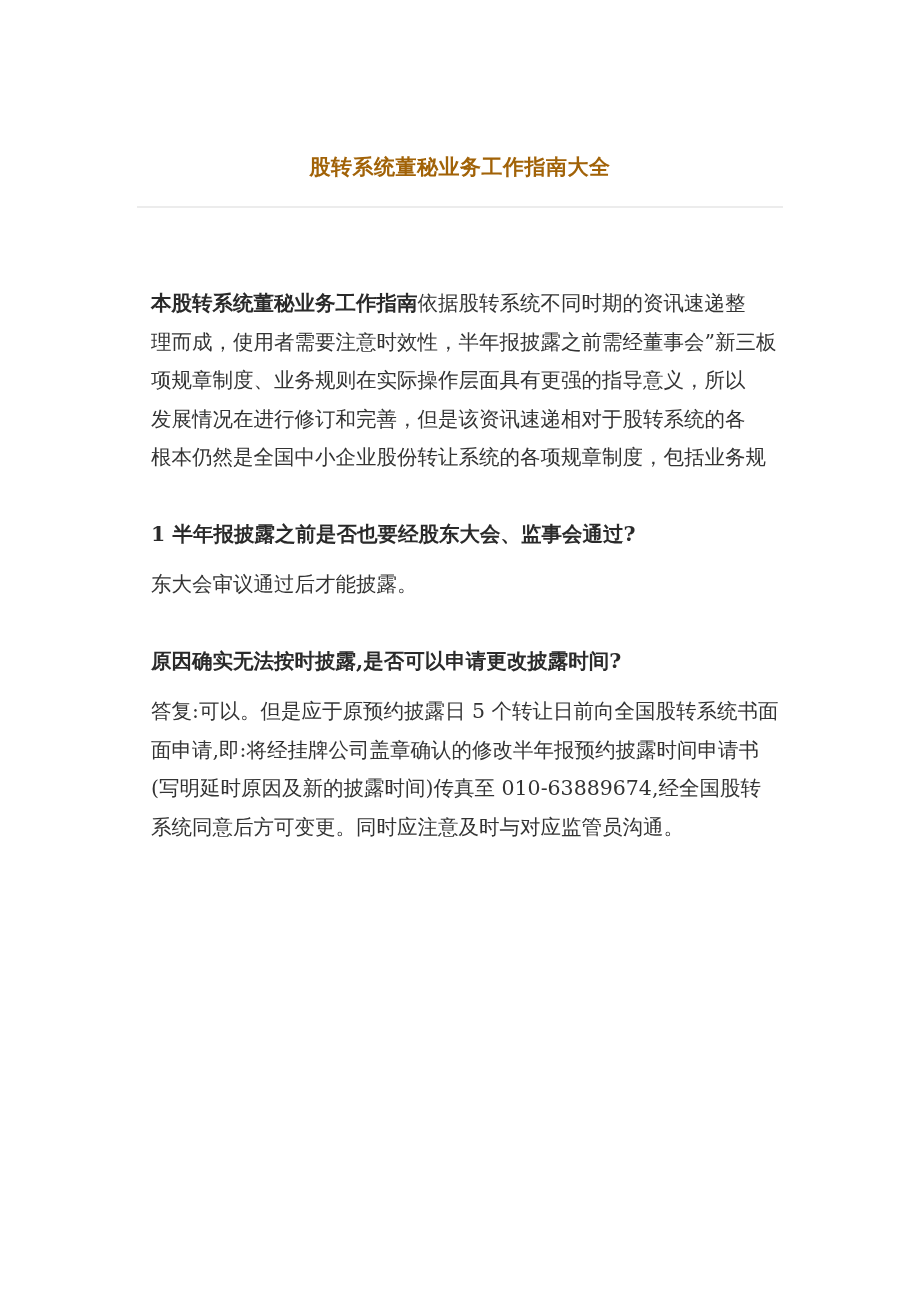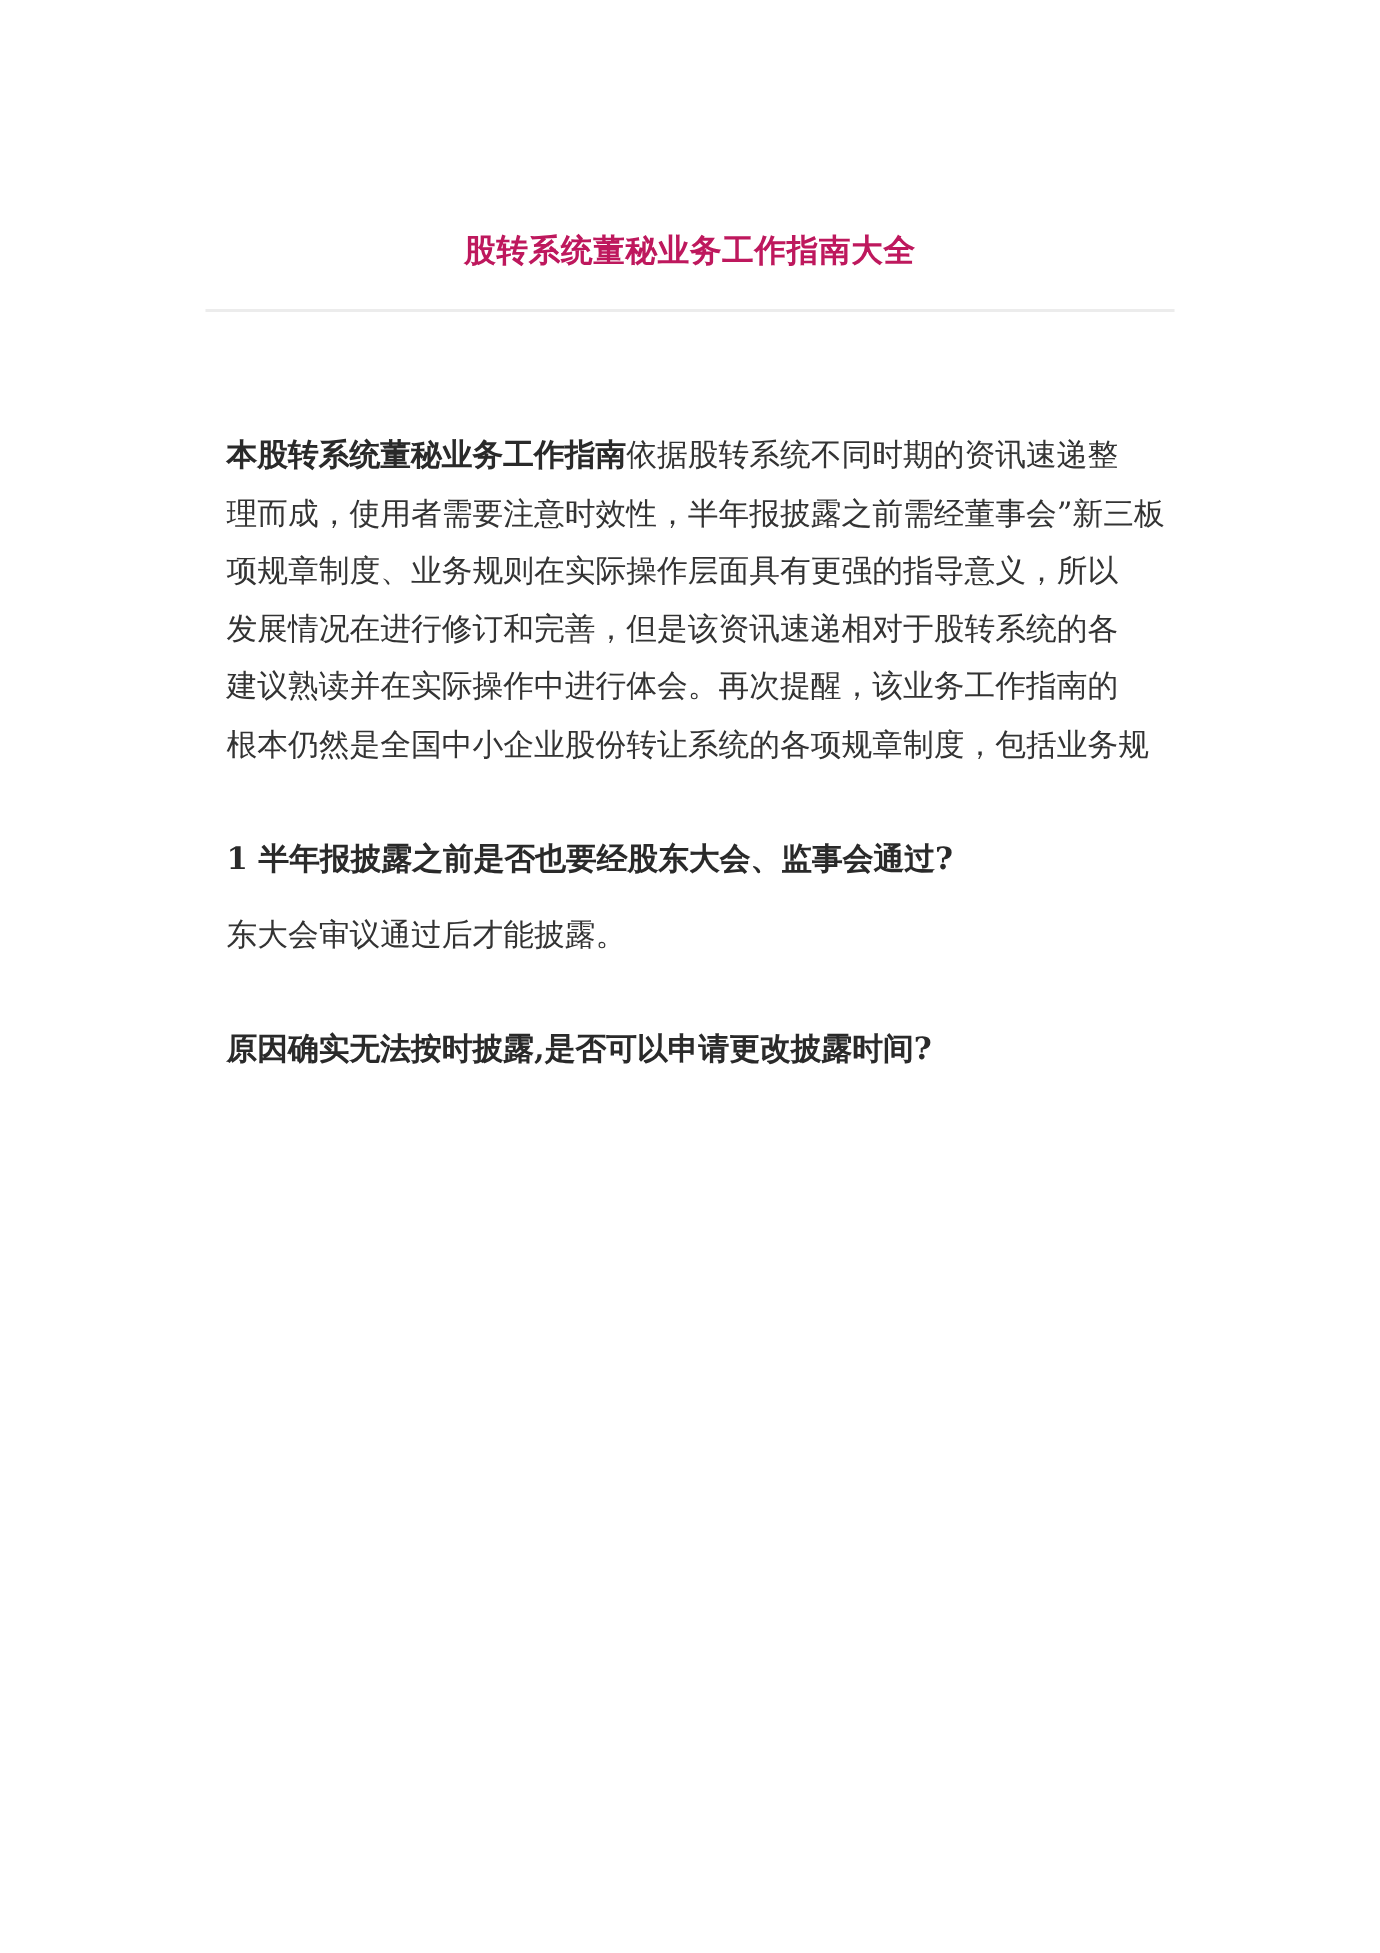--- a/index.html
+++ b/index.html
@@ -22,21 +22,21 @@
       height: 1302px;
     }
     .doc-title {
       position: absolute;
       left: 0;
       top: 150px;
       width: 920px;
       text-align: center;
       font-size: 21px;
       font-weight: bold;
-      color: #be185d;
+      color: #a16207;
       letter-spacing: 0.5px;
       line-height: 34px;
     }
     .divider {
       position: absolute;
       left: 137px;
       top: 206px;
       width: 646px;
       height: 2px;
       background: #ececec;
@@ -73,29 +73,34 @@
 
   <div class="divider"></div>
 
   <div class="content">
 
     <div class="para intro">
       <span class="line"><span class="b">本股转系统董秘业务工作指南</span><span>依据股转系统不同时期的资讯速递整</span></span>
       <span class="line">理而成，使用者需要注意时效性，半年报披露之前需经董事会”新三板</span>
       <span class="line">项规章制度、业务规则在实际操作层面具有更强的指导意义，所以</span>
       <span class="line">发展情况在进行修订和完善，但是该资讯速递相对于股转系统的各</span>
-      <span class="line">建议熟读并在实际操作中进行体会。再次提醒，该业务工作指南的</span>
       <span class="line">根本仍然是全国中小企业股份转让系统的各项规章制度，包括业务规</span>
     </div>
 
     <div class="para q1">
       <span class="line b">1 半年报披露之前是否也要经股东大会、监事会通过?</span>
     </div>
     <div class="para a1">
       <span class="line">东大会审议通过后才能披露。</span>
     </div>
 
     <div class="para">
       <span class="line b">原因确实无法按时披露,是否可以申请更改披露时间?</span>
     </div>
+    <div class="para">
+      <span class="line">答复:可以。但是应于原预约披露日 5 个转让日前向全国股转系统书面</span>
+      <span class="line">面申请,即:将经挂牌公司盖章确认的修改半年报预约披露时间申请书</span>
+      <span class="line">(写明延时原因及新的披露时间)传真至 010-63889674,经全国股转</span>
+      <span class="line">系统同意后方可变更。同时应注意及时与对应监管员沟通。</span>
+    </div>
 
   </div>
 </div>
 
 </body></html>

